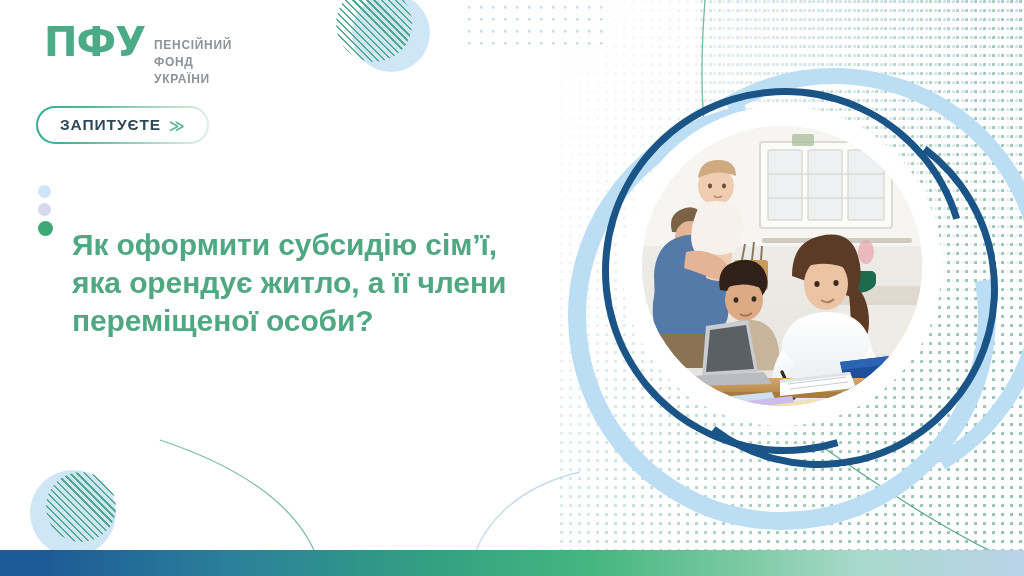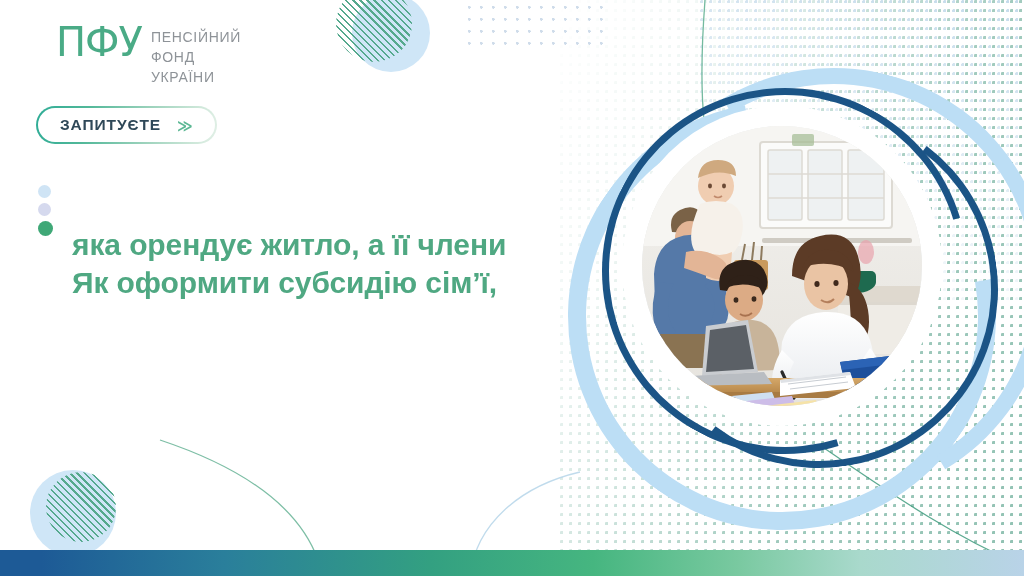--- a/index.html
+++ b/index.html
@@ -180,44 +180,43 @@
     left: 44px;
     top: 24px;
     display: flex;
     align-items: flex-start;
     gap: 9px;
   }
   .logo-mark {
     font-family: "DejaVu Sans", sans-serif;
     font-size: 40px;
     line-height: 0.92;
-    font-weight: 400;
+    font-weight: 700;
     color: #4aab86;
     letter-spacing: -1px;
-    margin-left: 12px;
   }
   .logo-words {
-    margin-top: 4px;
-    font-size: 14px;
-    font-weight: 400;
+    margin-top: 13px;
+    font-size: 12px;
+    font-weight: 700;
     line-height: 1.42;
     letter-spacing: 0.7px;
     color: #8e9398;
     text-transform: uppercase;
   }
 
   .badge {
     position: absolute;
     left: 36px;
     top: 106px;
     height: 38px;
     padding: 0 22px;
     display: flex;
     align-items: center;
-    gap: 16px;
+    gap: 8px;
     border-radius: 20px;
     background:
       linear-gradient(#ffffff, #ffffff) padding-box,
       linear-gradient(100deg, #2eac96 0%, #52b899 28%, #9ed3bd 62%, #cfe8da 88%, #e2f0e7 100%) border-box;
     border: 2px solid transparent;
     box-sizing: border-box;
   }
   .badge-text {
     font-size: 15.5px;
     font-weight: 700;
@@ -436,19 +435,20 @@
     <span class="badge-arrow">≫</span>
   </div>
 
   <div class="bullets">
     <div class="bullet bullet-1"></div>
     <div class="bullet bullet-2"></div>
     <div class="bullet bullet-3"></div>
   </div>
 
   <h1 class="headline">
+    <span class="hl-line">Як оформити субсидію сім’ї,</span>
     <span class="hl-line">яка орендує житло, а її члени</span>
-    <span class="hl-line">Як оформити субсидію сім’ї,</span>
+    <span class="hl-line">переміщеної особи?</span>
   </h1>
 
   <div class="deco bottom-bar"></div>
 
 </div>
 
 </body></html>

